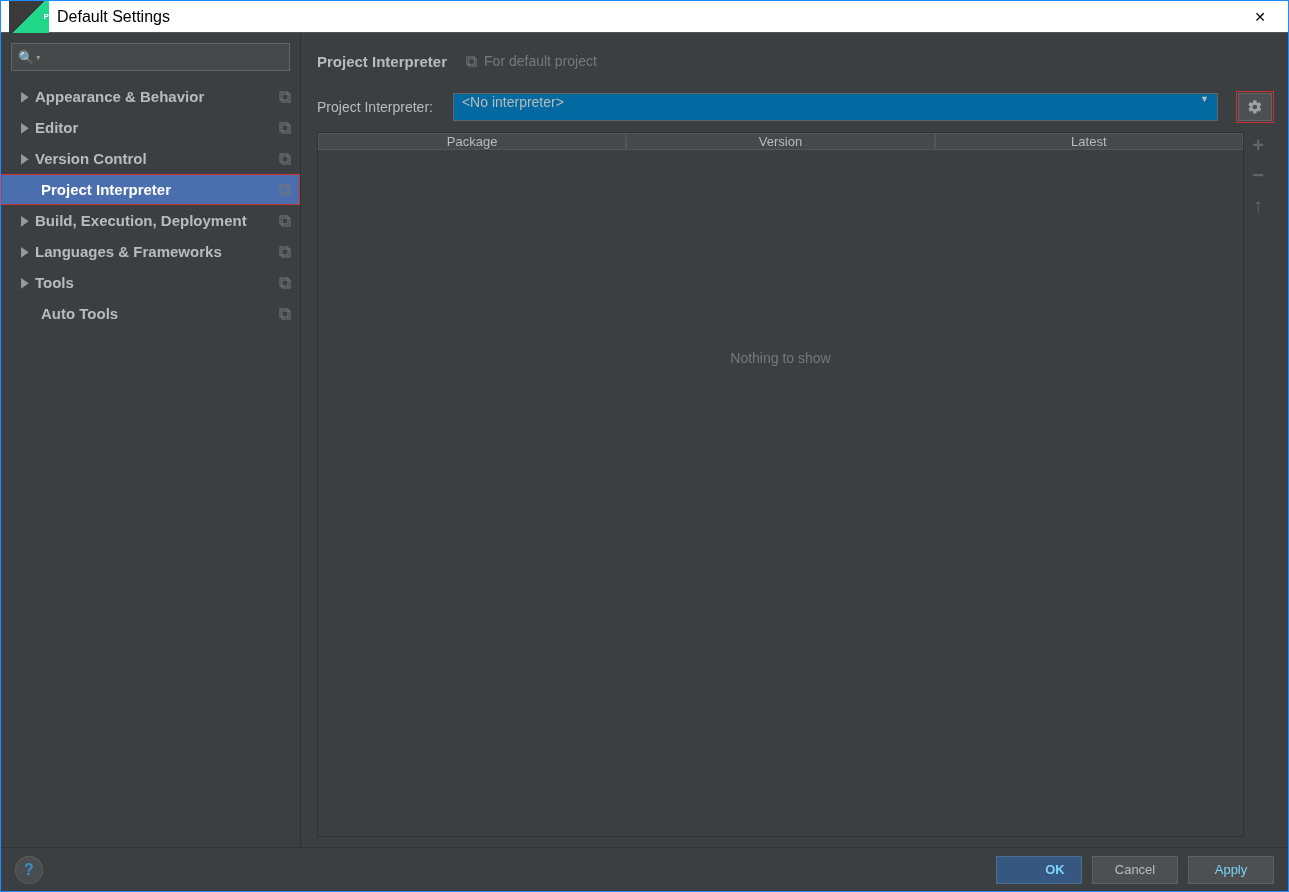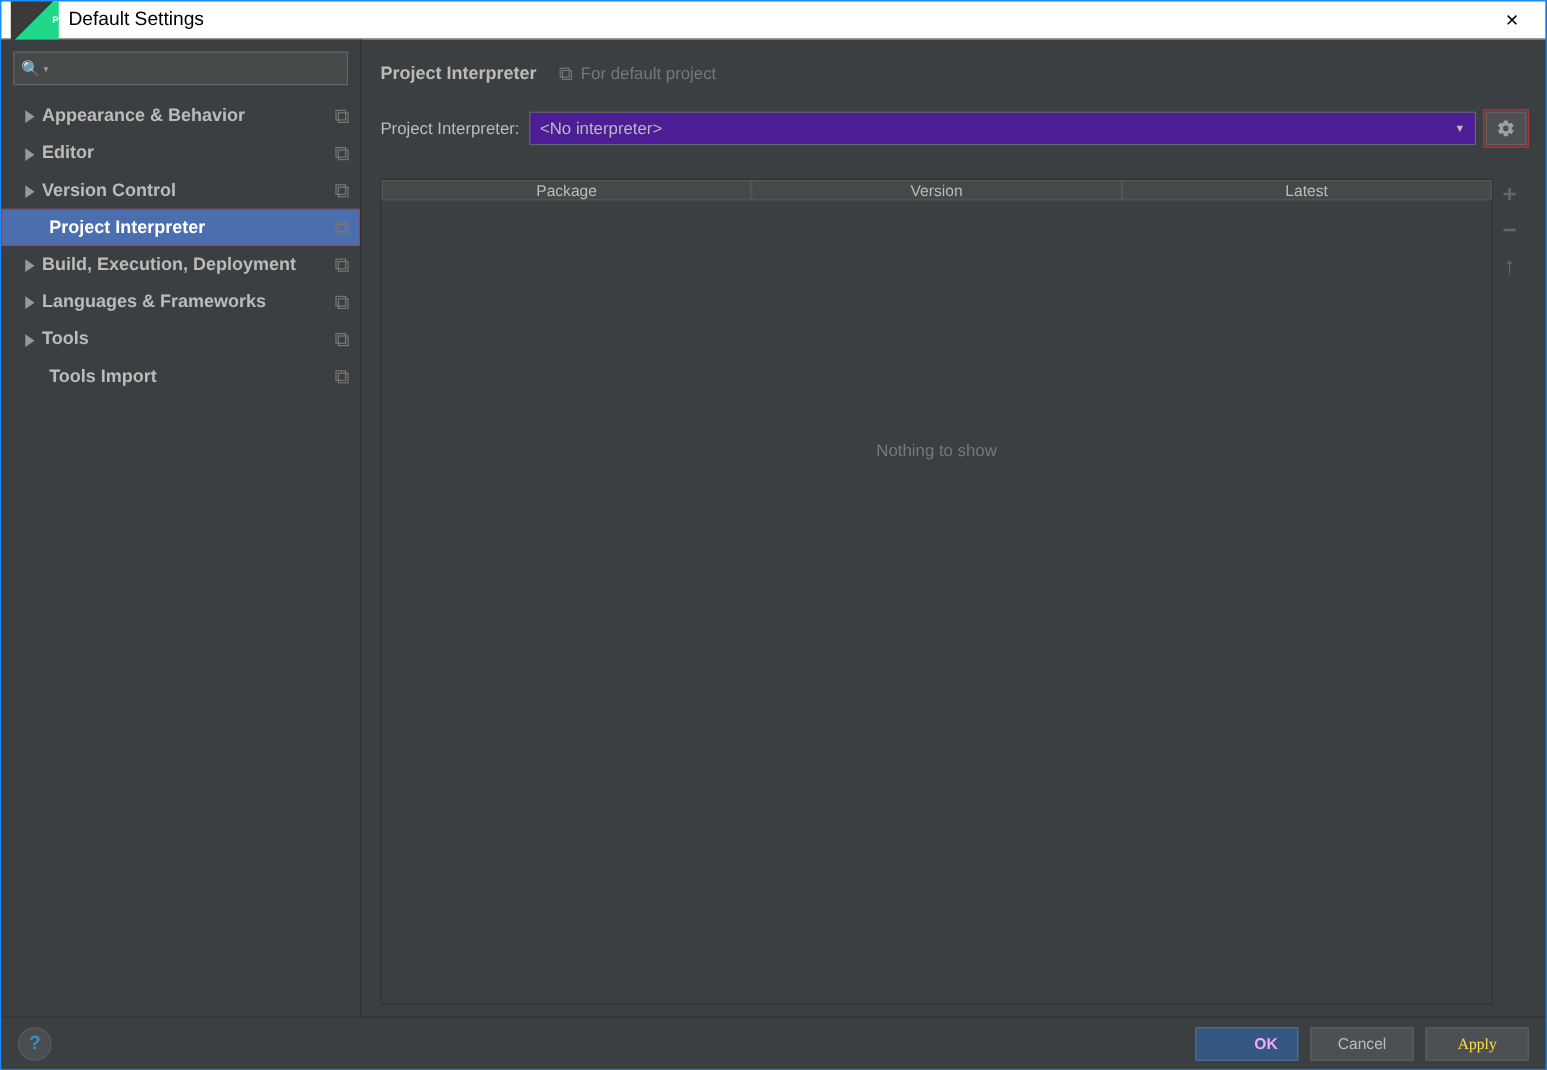--- a/index.html
+++ b/index.html
@@ -107,31 +107,31 @@
   gap: 18px;
   height: 28px;
   margin-bottom: 18px;
 }
 .breadcrumb .crumb-main { font-weight: 700; color: #bbbbbb; font-size: 15px; }
 .breadcrumb .crumb-sub { color: #787878; display: flex; align-items: center; gap: 6px; font-size: 14px; text-align: center; }
 .breadcrumb .sub-icon { width: 13px; height: 13px; color: #787878; }
 .interpreter-row {
   display: flex;
   align-items: center;
-  gap: 8px;
-  margin-bottom: 28px;
+  gap: 20px;
+  margin-bottom: 11px;
 }
 .interpreter-row .lbl { color: #bbbbbb; font-size: 14px; }
 .interpreter-select {
   flex: 1;
   height: 28px;
-  background: #4c1d95;
+  background: #0369a1;
   border: 1px solid #646464;
   display: flex;
-  align-items: center;
+  align-items: flex-start;
   padding: 0 8px;
   color: #bbbbbb;
   font-size: 14px;
 }
 .interpreter-select .sel-val { flex: 1; }
 .interpreter-select .sel-caret { color: #bbb; font-size: 9px; }
 .gear-btn {
   width: 34px; height: 28px;
   background: #4c5052;
   border: 1px solid #646464;
@@ -216,22 +216,22 @@
   min-width: 86px;
   margin-left: 10px;
   border: 1px solid #5e6060;
   background: #4c5052;
   color: #bbbbbb;
   display: flex; align-items: center; justify-content: center;
   font-size: 13px;
   cursor: pointer;
   padding: 0 16px;
 }
-.btn.primary { background: #365880; border-color: #4a708b; color: #f0abfc; font-weight: 600; padding-left: 48px; }
-.btn.disabled { color: #fde047; cursor: default; font-family: Liberation Serif, serif; }
+.btn.primary { background: #365880; border-color: #4a708b; color: #7dd3fc; font-weight: 600; padding-left: 48px; }
+.btn.disabled { color: #7dd3fc; cursor: default; }
 </style>
 </head>
 <body>
 
 <div class="titlebar">
   <div class="app-icon">PC</div>
   <div class="title">Default Settings</div>
   <div class="close">✕</div>
 </div>
 
@@ -291,21 +291,21 @@
       </div>
       <div class="tree-item">
         <span class="arrow">▶</span>
         <span class="label">Tools</span>
         <svg class="copy-icon" viewBox="0 0 14 14">
             <rect x="2" y="2" width="8" height="8" fill="none" stroke="currentColor"></rect>
             <rect x="4" y="4" width="8" height="8" fill="none" stroke="currentColor"></rect>
           </svg>
       </div>
       <div class="tree-item no-arrow">
-        <span class="label">Tools Import</span>
+        <span class="label">Auto Tools</span>
         <svg class="copy-icon" viewBox="0 0 14 14">
             <rect x="2" y="2" width="8" height="8" fill="none" stroke="currentColor"></rect>
             <rect x="4" y="4" width="8" height="8" fill="none" stroke="currentColor"></rect>
           </svg>
       </div>
     </div>
   </div>
 
   <div class="content">
     <div class="breadcrumb">

